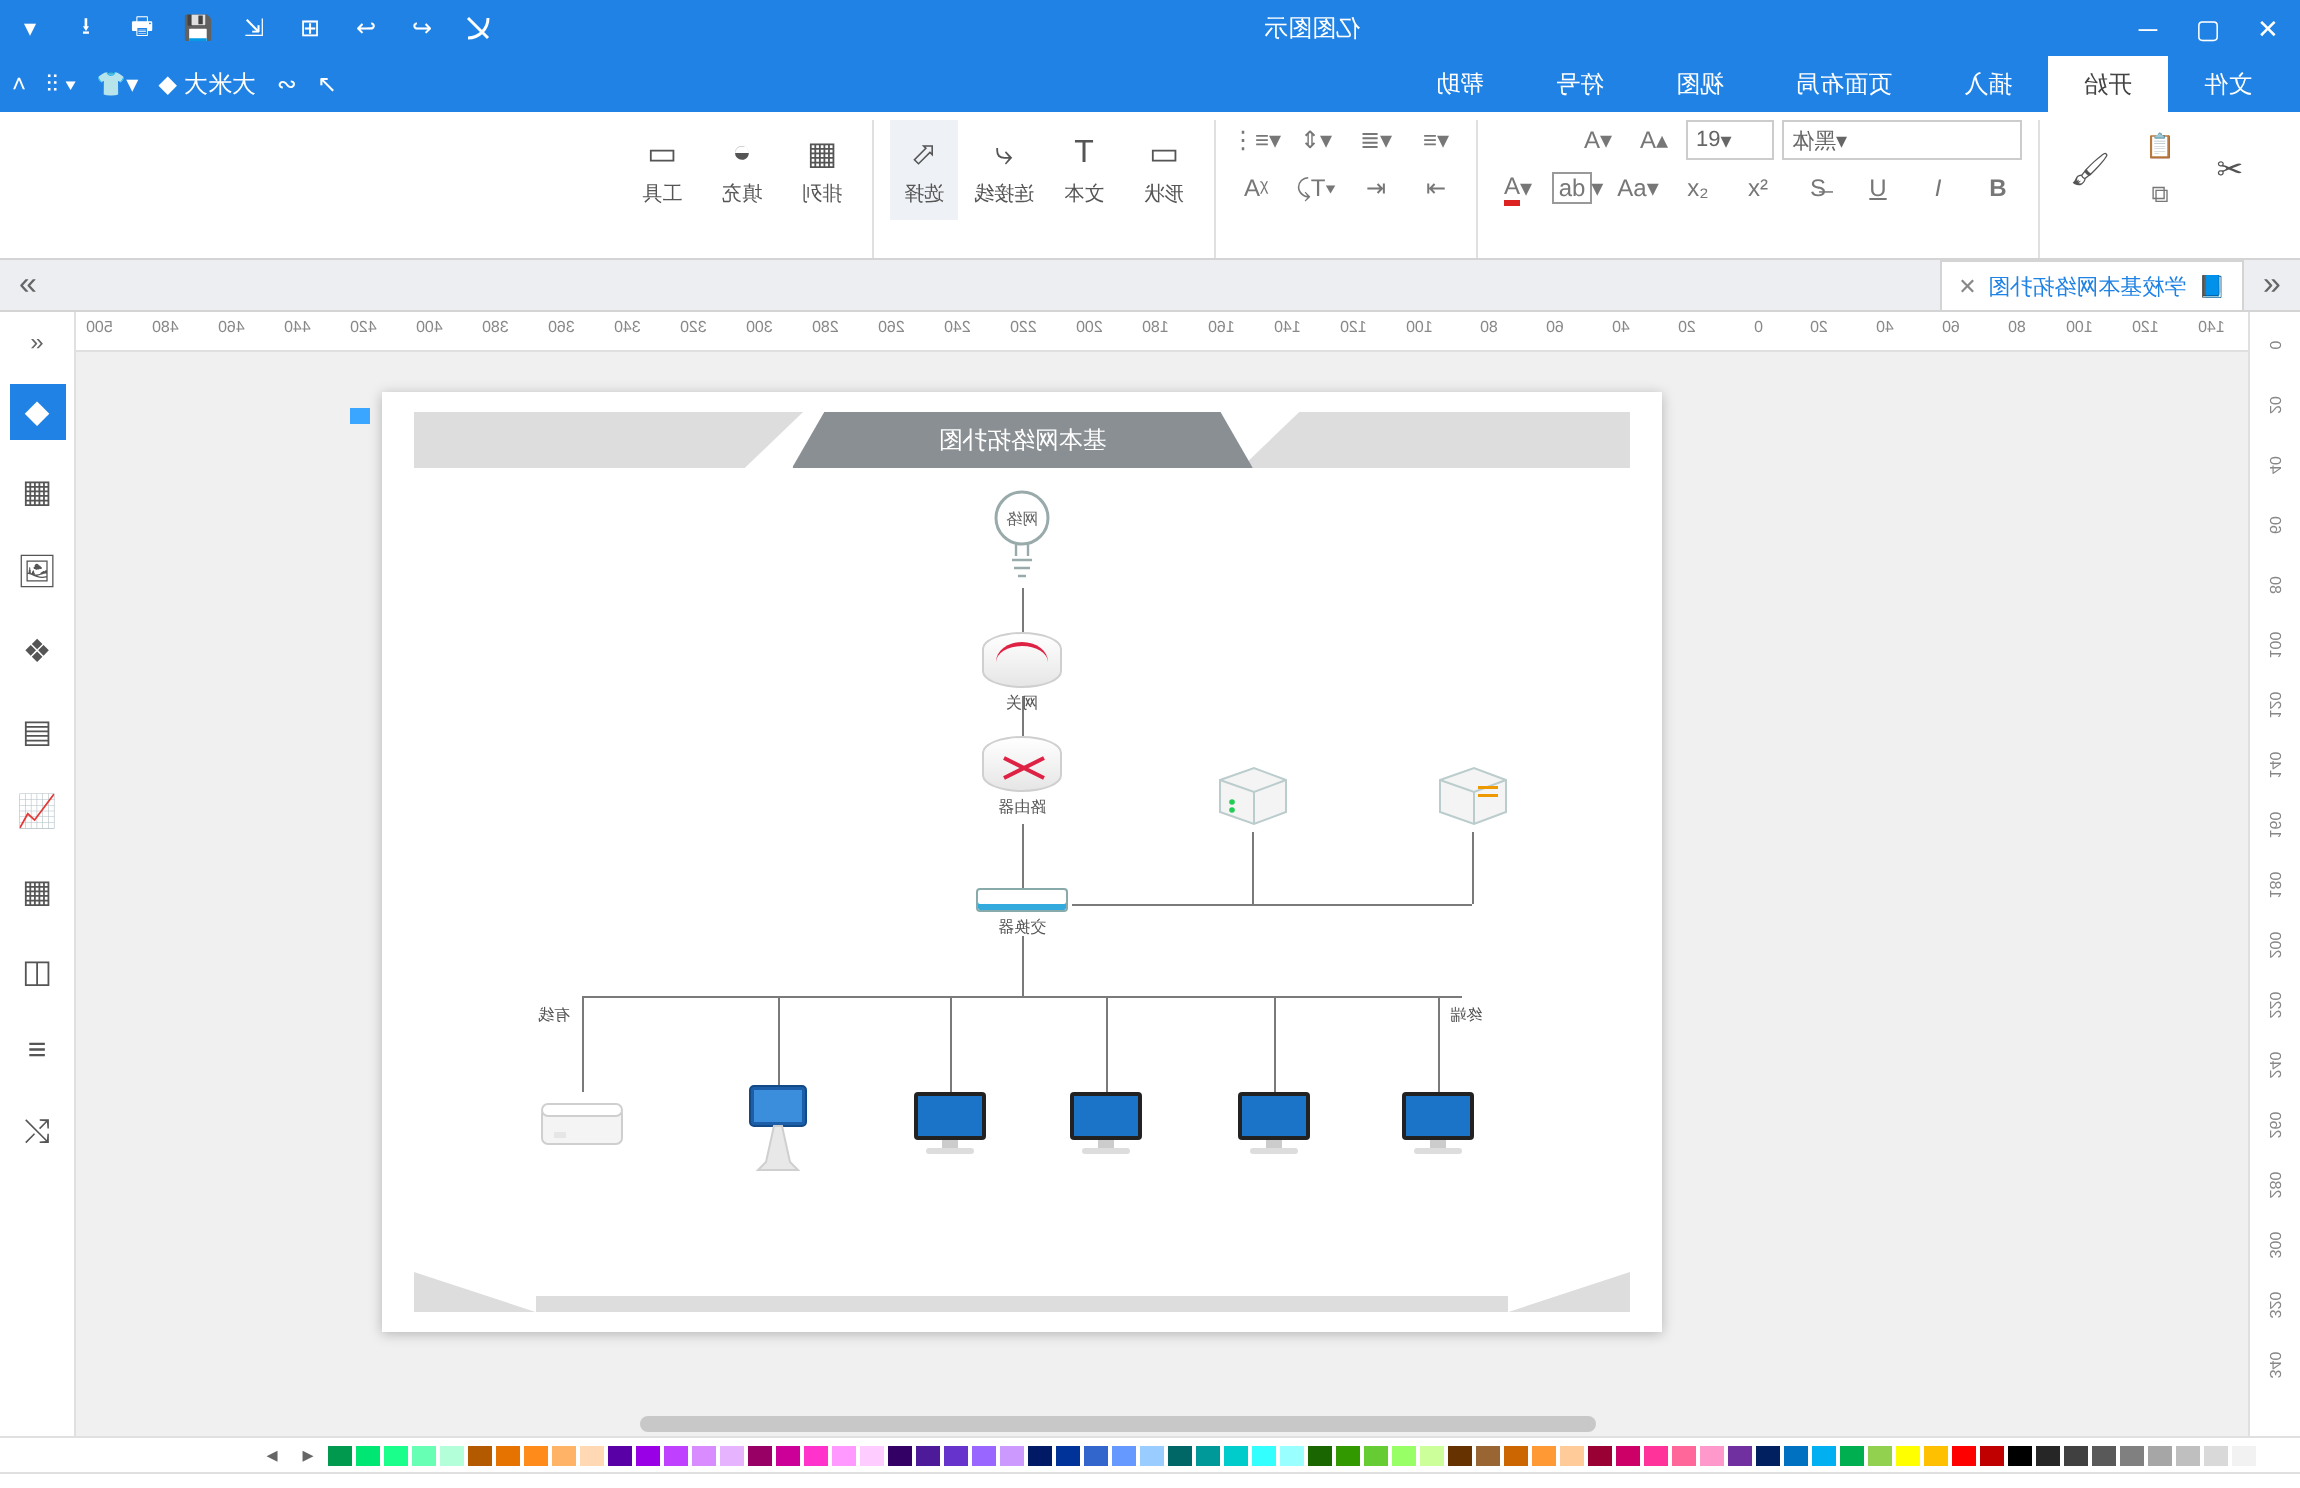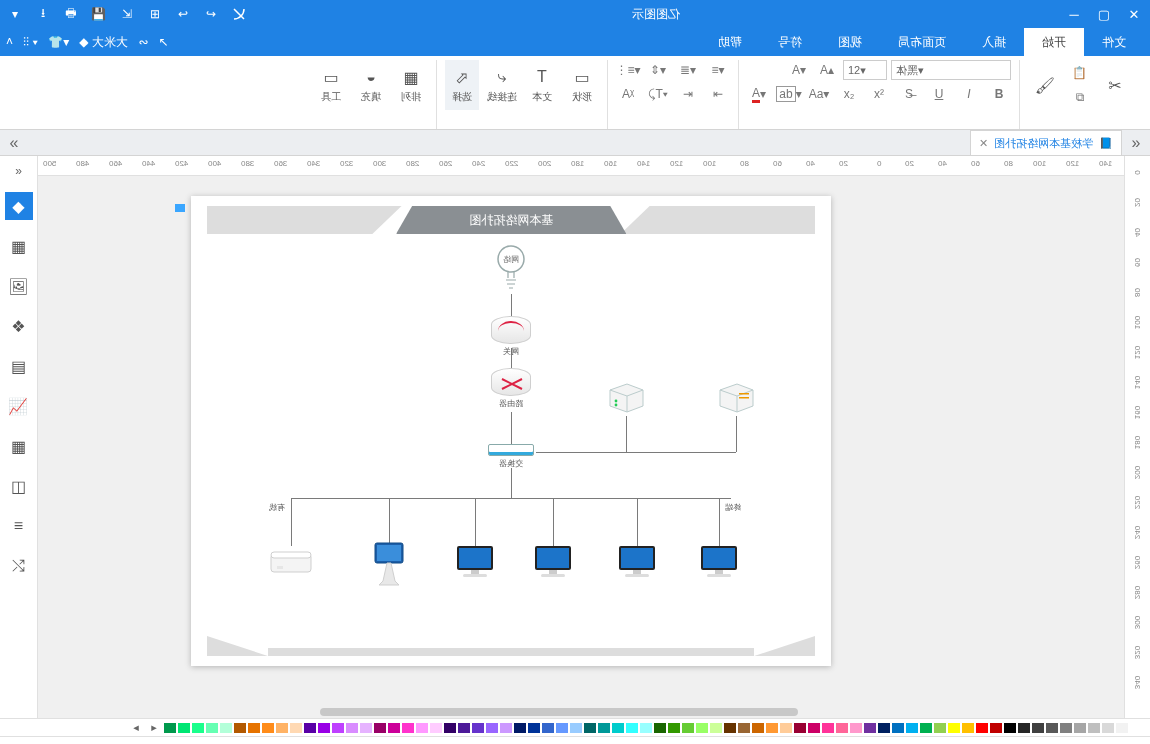--- a/index.html
+++ b/index.html
@@ -179,21 +179,21 @@
       </div>
       <div class="large-btn">
           <span class="ic">🖌</span>
         </div>
     </div>
   </div>
   <div class="group" style="flex:0 0 220px;">
     <div style="display:flex;flex-direction:column;gap:4px;width:100%;">
       <div style="display:flex;gap:4px;flex-direction:row-reverse;">
         <div class="sel" style="width:120px;"><span class="flip">黑体</span> ▾</div>
-        <div class="sel" style="width:44px;"><span>12</span> ▾</div>
+        <div class="sel" style="width:44px;"><span>19</span> ▾</div>
         <div class="small-btn">A▴</div>
         <div class="small-btn">A▾</div>
       </div>
       <div style="display:flex;gap:6px;flex-direction:row-reverse;">
         <div class="small-btn">
             <b>B</b>
           </div>
         <div class="small-btn">
             <i>I</i>
           </div>

